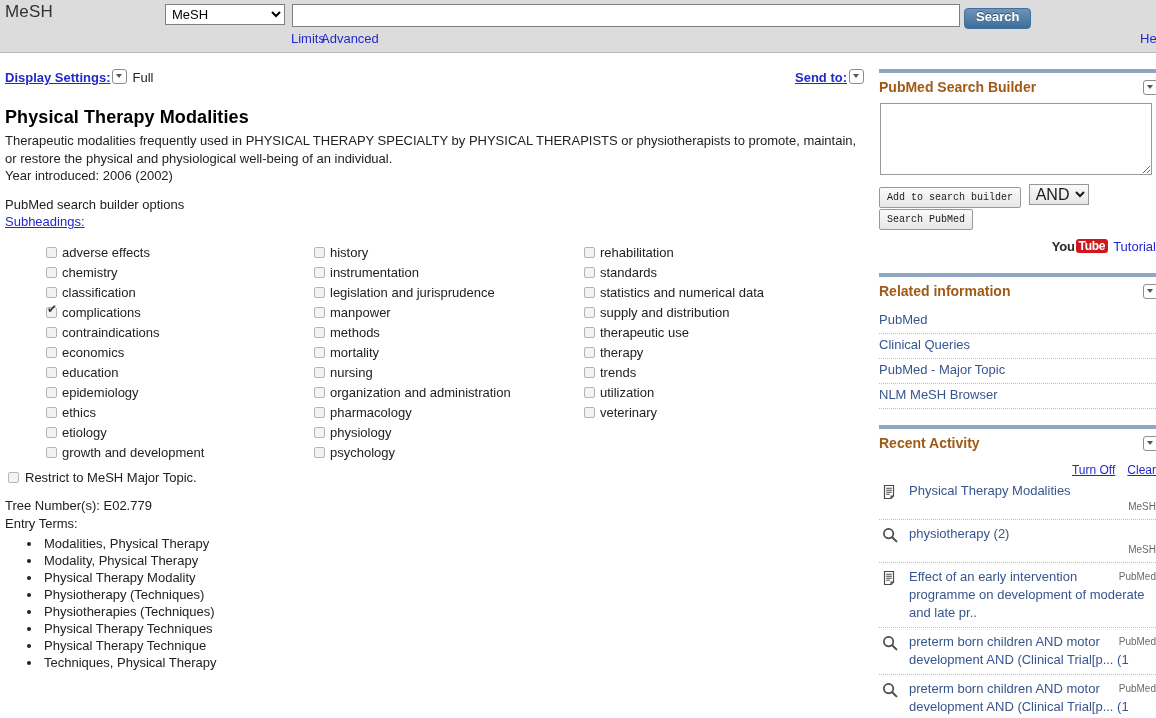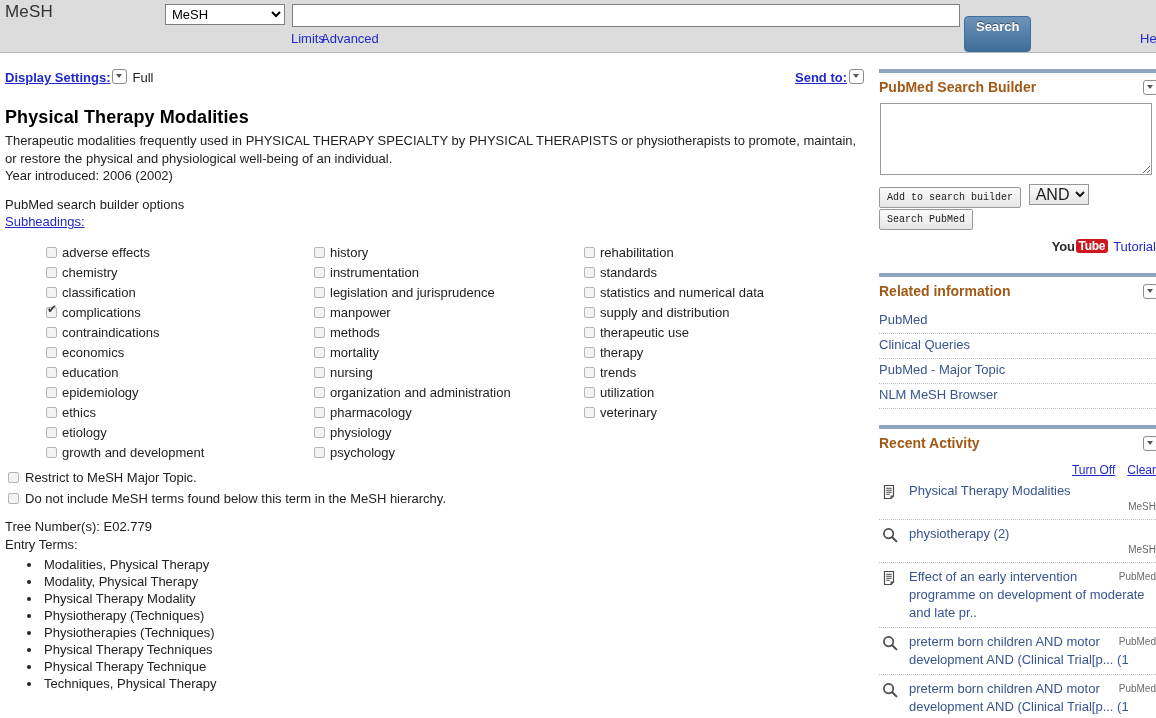--- a/index.html
+++ b/index.html
@@ -52,22 +52,22 @@
     width: 660px;
     height: 19px;
     border: 1px solid #7f7f7f;
     background: #ffffff;
     font-family: "Liberation Sans", sans-serif;
     font-size: 13px;
     padding: 1px 3px;
   }
   #search-button {
     position: absolute;
-    left: 964px; top: 16px;
-    height: 36px;
+    left: 964px; top: 8px;
+    height: 21px;
     padding: 0 11px 16px 11px;
     border: 1px solid #3f6f9f;
     border-radius: 4px;
     background: linear-gradient(#6f93b8, #3d6d99);
     color: #ffffff;
     font-family: "Liberation Sans", sans-serif;
     font-size: 13px;
     font-weight: bold;
     text-shadow: 0 -1px 0 rgba(0,0,0,.45);
     cursor: pointer;
@@ -482,21 +482,20 @@
           <div class="sh-row"><input type="checkbox" class="cb" style=""><span>therapeutic use</span></div>
           <div class="sh-row"><input type="checkbox" class="cb" style=""><span>therapy</span></div>
           <div class="sh-row"><input type="checkbox" class="cb" style=""><span>trends</span></div>
           <div class="sh-row"><input type="checkbox" class="cb" style=""><span>utilization</span></div>
           <div class="sh-row"><input type="checkbox" class="cb" style=""><span>veterinary</span></div>
         </div>
     </div>
 
     <div id="restrict-area">
         <div class="restrict-row"><input type="checkbox" class="cb" style=""><span>Restrict to MeSH Major Topic.</span></div>
-        <div class="restrict-row"><input type="checkbox" class="cb" style=""><span>Do not include MeSH terms found below this term in the MeSH hierarchy.</span></div>
       </div>
 
     <div id="tree-number">Tree Number(s): E02.779</div>
     <div id="entry-terms-label">Entry Terms:</div>
     <ul id="entry-terms">
         <li>Modalities, Physical Therapy</li>
         <li>Modality, Physical Therapy</li>
         <li>Physical Therapy Modality</li>
         <li>Physiotherapy (Techniques)</li>
         <li>Physiotherapies (Techniques)</li>

